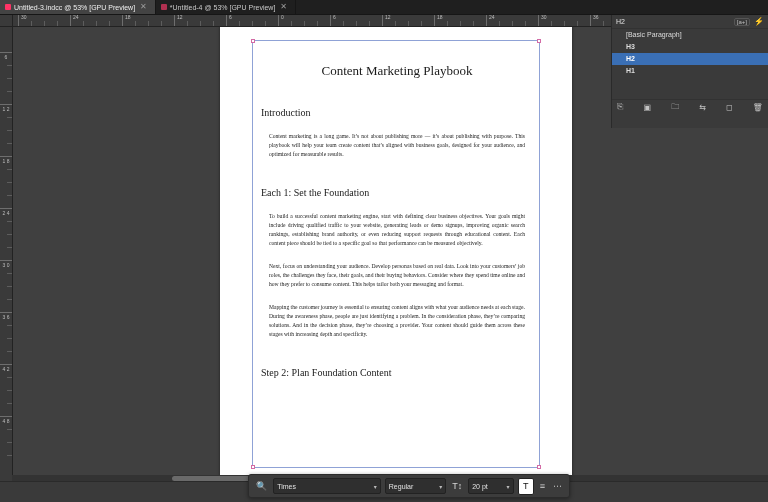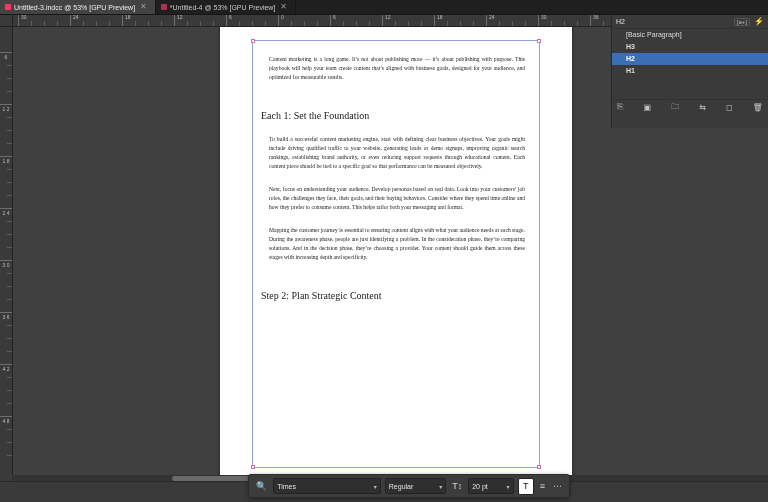--- a/index.html
+++ b/index.html
@@ -468,26 +468,28 @@
 <div class="canvas">
   <div class="page">
     <div class="margin-box"></div>
     <div class="text-frame">
       <div class="tf-handle" style="left:-2px;  top:-2px;"></div>
       <div class="tf-handle" style="right:-2px; top:-2px;"></div>
       <div class="tf-handle" style="left:-2px;  bottom:-2px;"></div>
       <div class="tf-handle" style="right:-2px; bottom:-2px;"></div>
 
       <div class="doc-body">
+        <div class="doc-title">Content Marketing Playbook</div>
+        <div class="doc-h2">Introduction</div>
         <div class="doc-p">Content marketing is a long game. It’s not about publishing more — it’s about publishing with purpose. This playbook will help your team create content that’s aligned with business goals, designed for your audience, and optimized for measurable results.</div>
         <div class="doc-h2">Each 1: Set the Foundation</div>
         <div class="doc-p">To build a successful content marketing engine, start with defining clear business objec­tives. Your goals might include driving qualified traffic to your website, generating leads or demo signups, improving organic search rankings, establishing brand authority, or even reducing support requests through educational content. Each content piece should be tied to a specific goal so that performance can be measured objectively.</div>
         <div class="doc-p">Next, focus on understanding your audience. Develop personas based on real data. Look into your customers’ job roles, the challenges they face, their goals, and their buying behav­iors. Consider where they spend time online and how they prefer to consume content. This helps tailor both your messaging and format.</div>
         <div class="doc-p">Mapping the customer journey is essential to ensuring content aligns with what your au­dience needs at each stage. During the awareness phase, people are just identifying a prob­lem. In the consideration phase, they’re comparing solutions. And in the decision phase, they’re choosing a provider. Your content should guide them across these stages with in­creasing depth and specificity.</div>
-        <div class="doc-h2">Step 2: Plan Strategic Content</div>
+        <div class="doc-h2">Step 2: Plan Foundation Content</div>
       </div>
     </div>
   </div>
 </div>
 
 <div class="panel">
   <div class="panel-tabs">
     <div class="panel-tab">Str</div>
     <div class="panel-tab">Ch</div>
     <div class="panel-tab active">Paragraph Styles</div>

